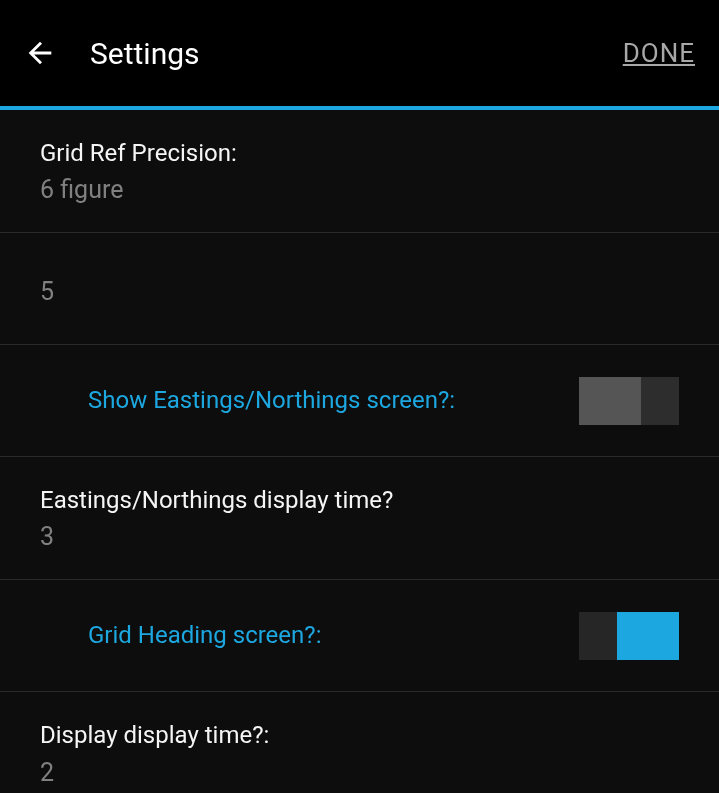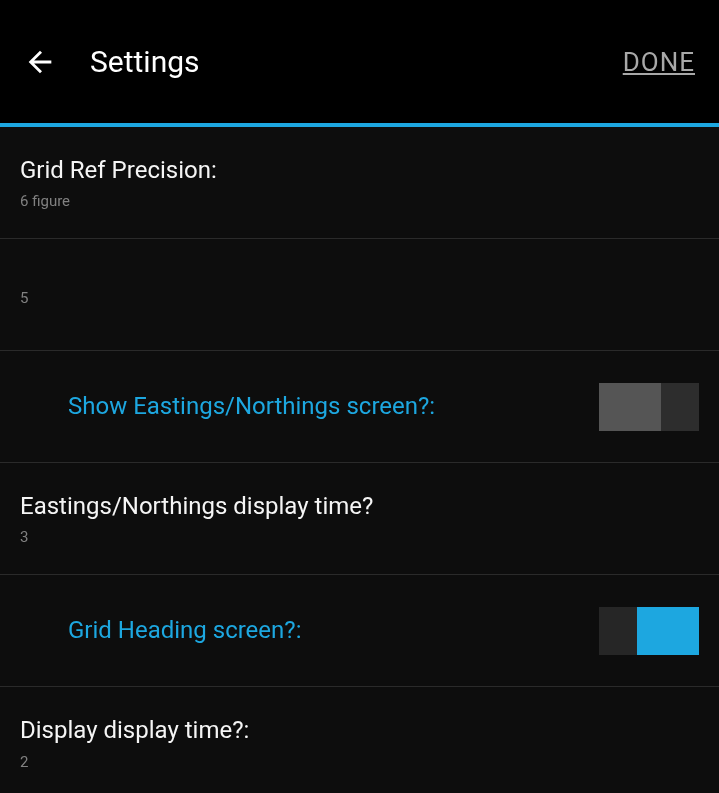--- a/index.html
+++ b/index.html
@@ -11,21 +11,21 @@
       width: 719px;
       height: 793px;
       background: #0d0d0d;
       font-family: Roboto, "Helvetica Neue", Arial, sans-serif;
       color: #ffffff;
       overflow: hidden;
     }
     .header {
       display: flex;
       align-items: center;
-      height: 123px;
+      height: 106px;
       padding: 0 20px;
       background: #000000;
       position: relative;
     }
     .back-arrow {
       cursor: pointer;
       display: flex;
       align-items: center;
       justify-content: center;
       width: 40px;
@@ -54,21 +54,21 @@
     }
     .accent-bar {
       height: 4px;
       background: #1da7e0;
     }
     .settings-list {
       display: flex;
       flex-direction: column;
     }
     .setting-item {
-      padding: 28px 20px;
+      padding: 28px 40px;
       border-bottom: 1px solid #2a2a2a;
       cursor: pointer;
       display: flex;
       align-items: center;
       justify-content: space-between;
       min-height: 112px;
     }
     .setting-text {
       display: flex;
       flex-direction: column;
@@ -77,21 +77,21 @@
       font-size: 24px;
       font-weight: 400;
       color: #f5f5f5;
       line-height: 1.3;
     }
     .setting-title.highlighted {
       color: #1da7e0;
       margin-left: 48px;
     }
     .setting-value {
-      font-size: 15px;
+      font-size: 25px;
       color: #808080;
       margin-top: 6px;
     }
     .toggle {
       width: 100px;
       height: 48px;
       position: relative;
       display: flex;
       cursor: pointer;
     }

